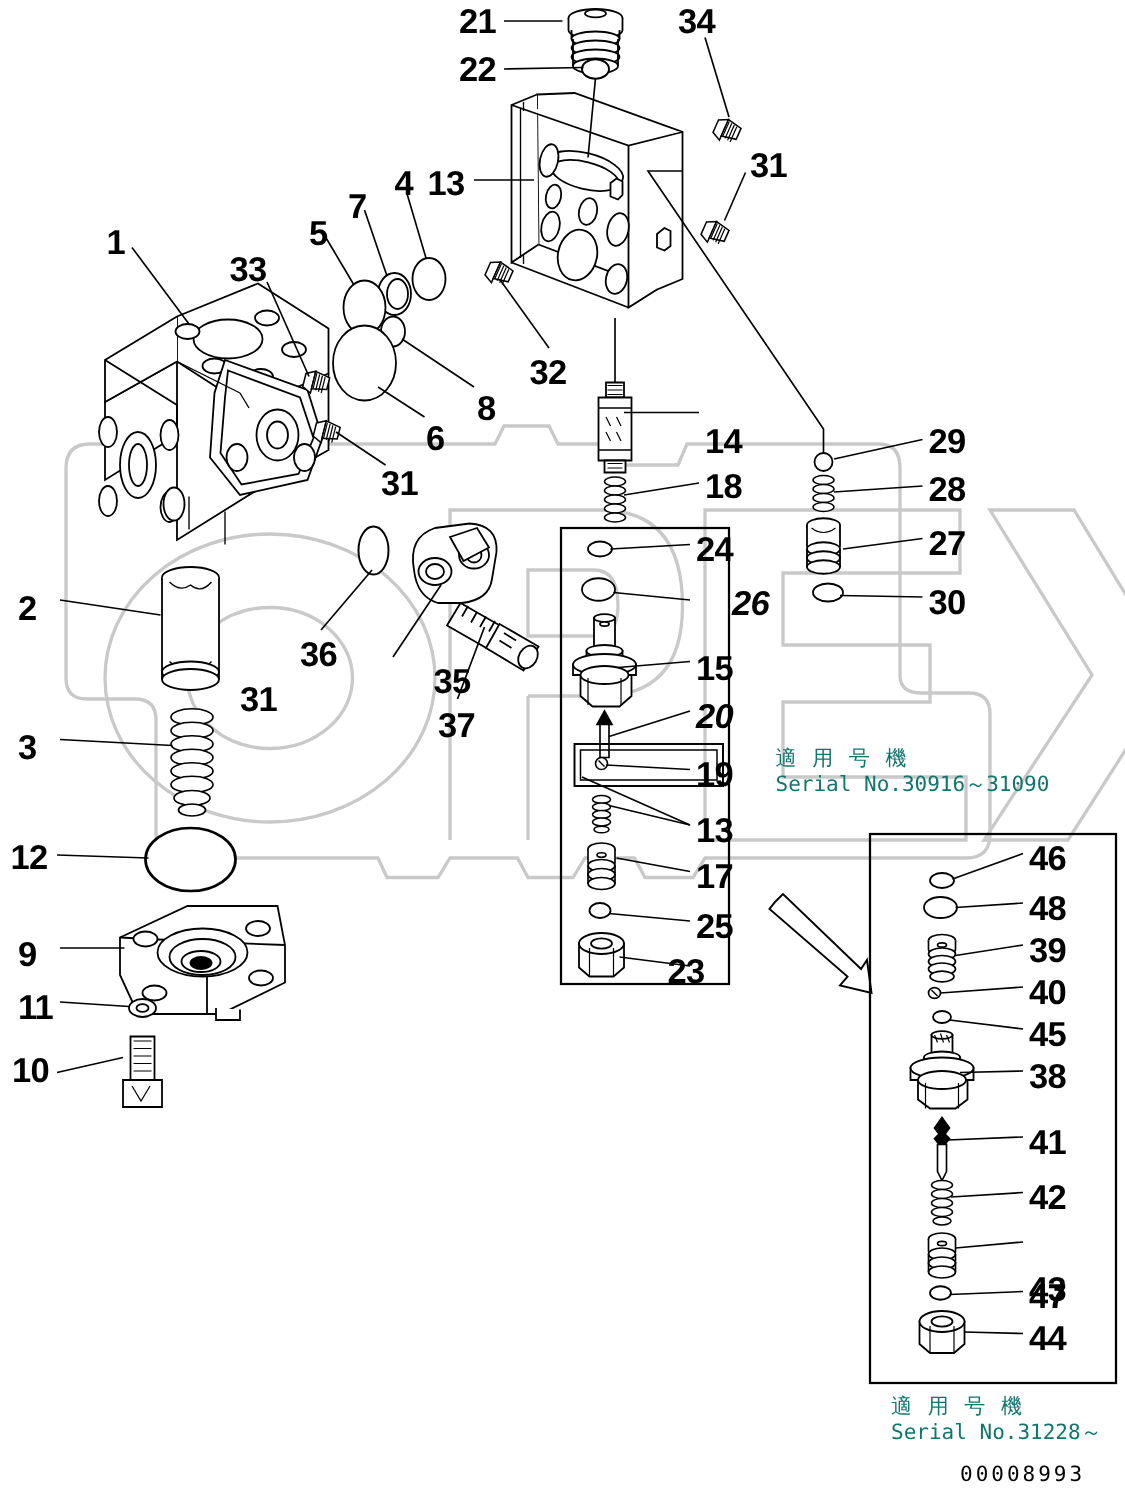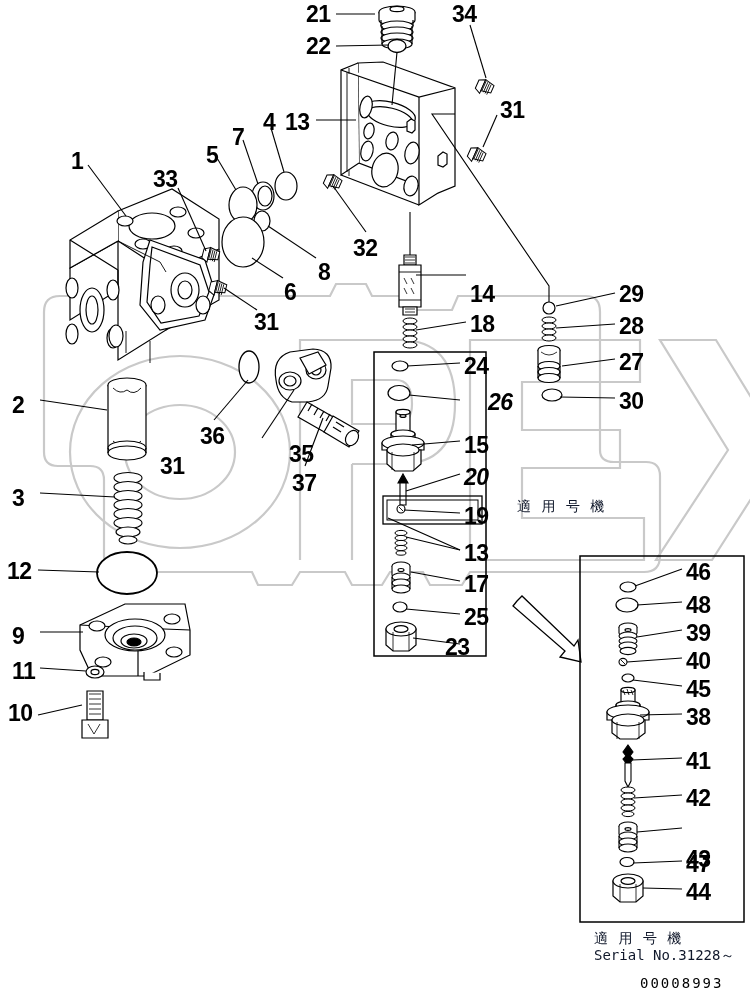--- a/index.html
+++ b/index.html
@@ -15,21 +15,21 @@
     line-height:23px;
     color:#000;
     white-space:nowrap;
     letter-spacing:-0.5px;
   }
   .serial{
     position:absolute;
     font-family:"DejaVu Sans Mono",monospace;
     font-size:14px;
     line-height:17px;
-    color:#0f172a;
+    color:#0f766e;
     white-space:nowrap;
   }
   .serial .jp{
     font-family:"DejaVu Sans",sans-serif;
     letter-spacing:3px;
     font-size:14px;
   }
   .dwg{
     position:absolute;
     font-family:"DejaVu Sans Mono",monospace;
@@ -534,20 +534,21 @@
       <div class="lbl" style="left: 8px; top: 702px;">10</div>
       <div class="lbl" style="left: 686px; top: 750px;">41</div>
       <div class="lbl" style="left: 686px; top: 787px;">42</div>
       <div class="lbl" style="left: 686px; top: 848px;">43</div>
       <div class="lbl" style="left: 686px; top: 853px;">47</div>
       <div class="lbl" style="left: 686px; top: 881px;">44</div>
     </div>
 
   <div class="serial" style="left:517px;top:498px;">
     <div class="jp">適 用 号 機</div>
+    <div><span>Serial No.</span><span>30916～31090</span></div>
   </div>
 
   <div class="serial" style="left:594px;top:930px;">
     <div class="jp">適 用 号 機</div>
     <div><span>Serial No.</span><span>31228～</span></div>
   </div>
 
   <div class="dwg" style="left:640px;top:975px;">00008993</div>
 
 </div>

